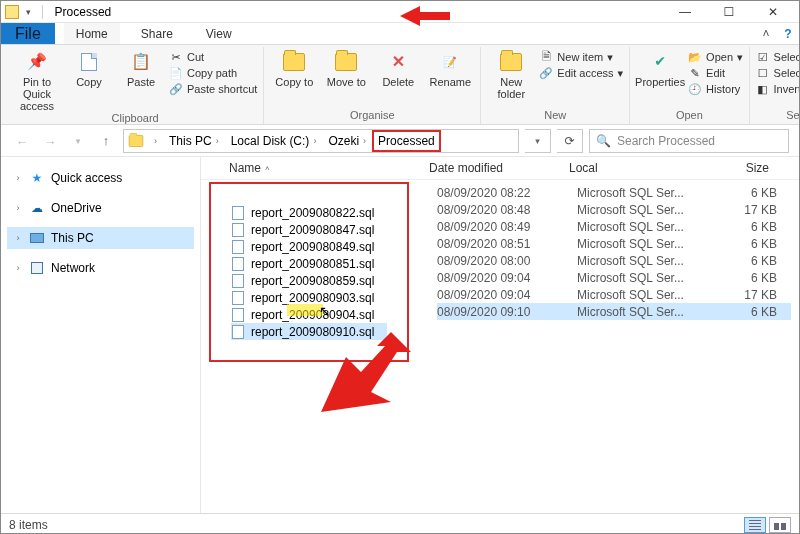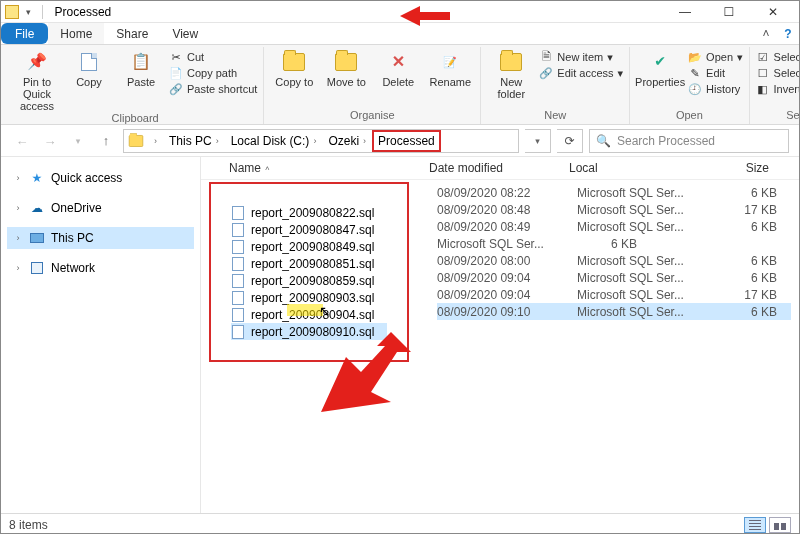--- a/index.html
+++ b/index.html
@@ -8,22 +8,22 @@
   .titlebar { height:22px; display:flex; align-items:center; padding:0 4px; background:#fff; border-bottom:1px solid #e5e5e5;}
   .tb-left { display:flex; align-items:center; gap:4px; flex:1;}
   .tb-icon { width:14px; height:14px; background:#fce585; border:1px solid #d0a020; }
   .tb-down { font-size:9px; color:#555; padding:0 3px;}
   .tb-vsep { width:1px; height:14px; background:#ccc; margin:0 4px;}
   .tb-title { font-size:12px; padding-left:4px;}
   .tb-btns { display:flex; }
   .tb-btn { width:44px; height:22px; display:flex; align-items:center; justify-content:center; font-size:12px; color:#333;}
   
   .menurow { height:22px; display:flex; align-items:stretch; background:#fff; border-bottom:1px solid #dadada;}
-  .filebtn { background:#1979ca; color:#ffffff; display:flex; align-items:center; padding:0 14px; font-size:12px;border-radius:6px;}
-  .tabitm { display:flex; align-items:center; padding:0 12px; font-size:12px; color:#333; }
+  .filebtn { background:#1979ca; color:#0f172a; display:flex; align-items:center; padding:0 14px; font-size:16px;}
+  .tabitm { display:flex; align-items:center; padding:0 12px; font-size:12px; color:#333;margin-left:9px; }
   .tabitm.active { background:#f6f6f6;}
   .menurow .spacer{flex:1;}
   .helpq { width:22px; display:flex; align-items:center; justify-content:center; color:#1979ca; font-weight:bold;}
   .caret-up{ width:22px; display:flex; align-items:center; justify-content:center; color:#555;}
   
   .ribbon { height:80px; background:#f6f6f6; border-bottom:1px solid #dadada; display:flex; padding:2px 6px 0 6px;}
   .rgroup { display:flex; flex-direction:column; border-right:1px solid #e1e1e1; padding:0 6px;}
   .rgroup-body{flex:1; display:flex; align-items:flex-start; gap:4px; padding-top:2px;}
   .rgroup-label{height:15px; text-align:center; font-size:11px; color:#666;}
   .bigbtn { display:flex; flex-direction:column; align-items:center; width:48px; font-size:11px; color:#333; gap:1px; text-align:center; line-height:1.1;}
@@ -399,20 +399,21 @@
             <span class="date">08/09/2020 08:48</span>
             <span class="type">Microsoft SQL Ser...</span>
             <span class="size">17 KB</span>
           </div>
           <div class="drow">
             <span class="date">08/09/2020 08:49</span>
             <span class="type">Microsoft SQL Ser...</span>
             <span class="size">6 KB</span>
           </div>
           <div class="drow">
+            <span class="date">08/09/2020 08:51</span>
             <span class="type">Microsoft SQL Ser...</span>
             <span class="size">6 KB</span>
           </div>
           <div class="drow">
             <span class="date">08/09/2020 08:00</span>
             <span class="type">Microsoft SQL Ser...</span>
             <span class="size">6 KB</span>
           </div>
           <div class="drow">
             <span class="date">08/09/2020 09:04</span>

